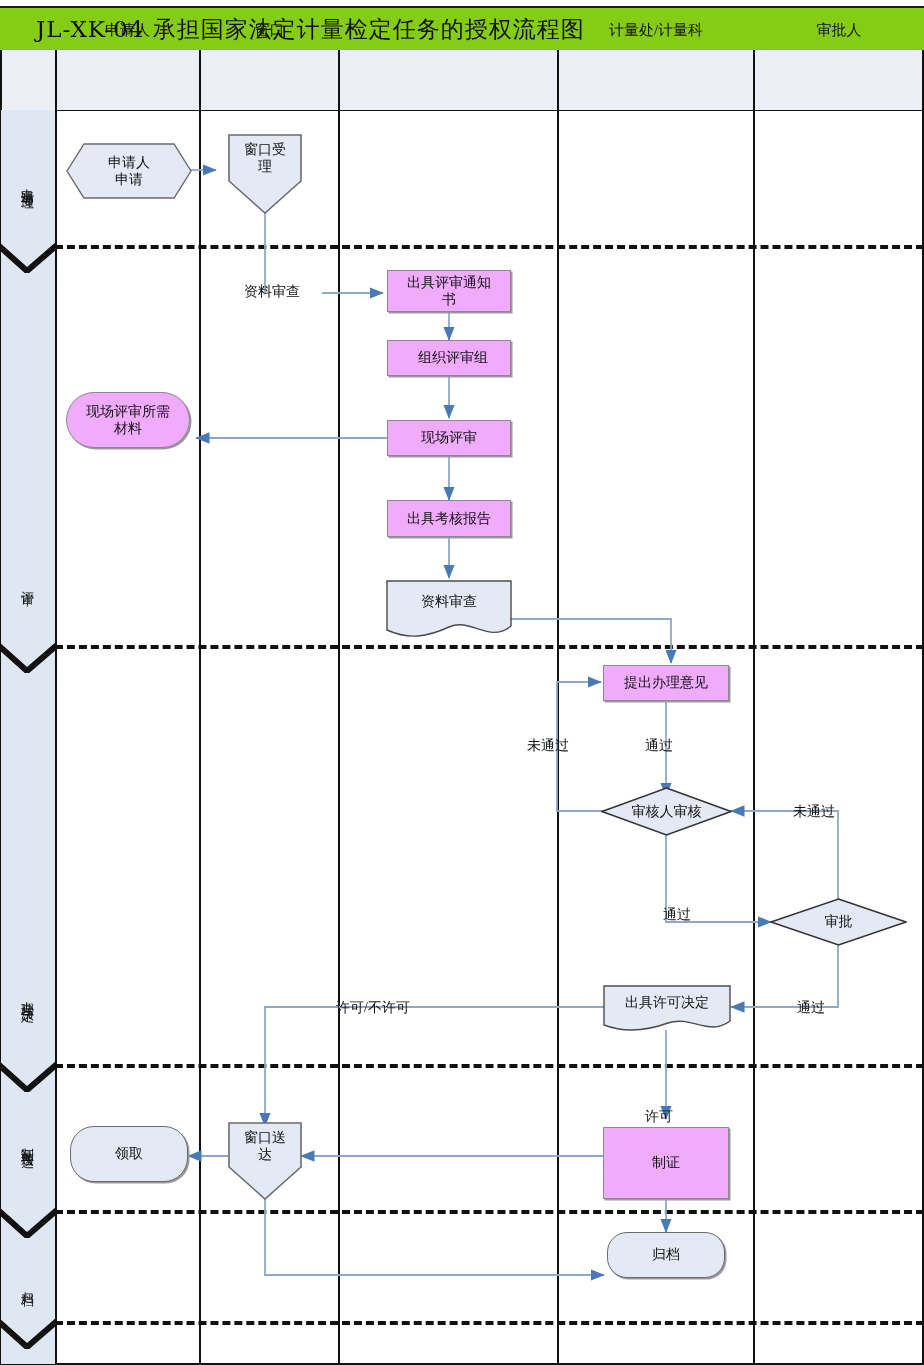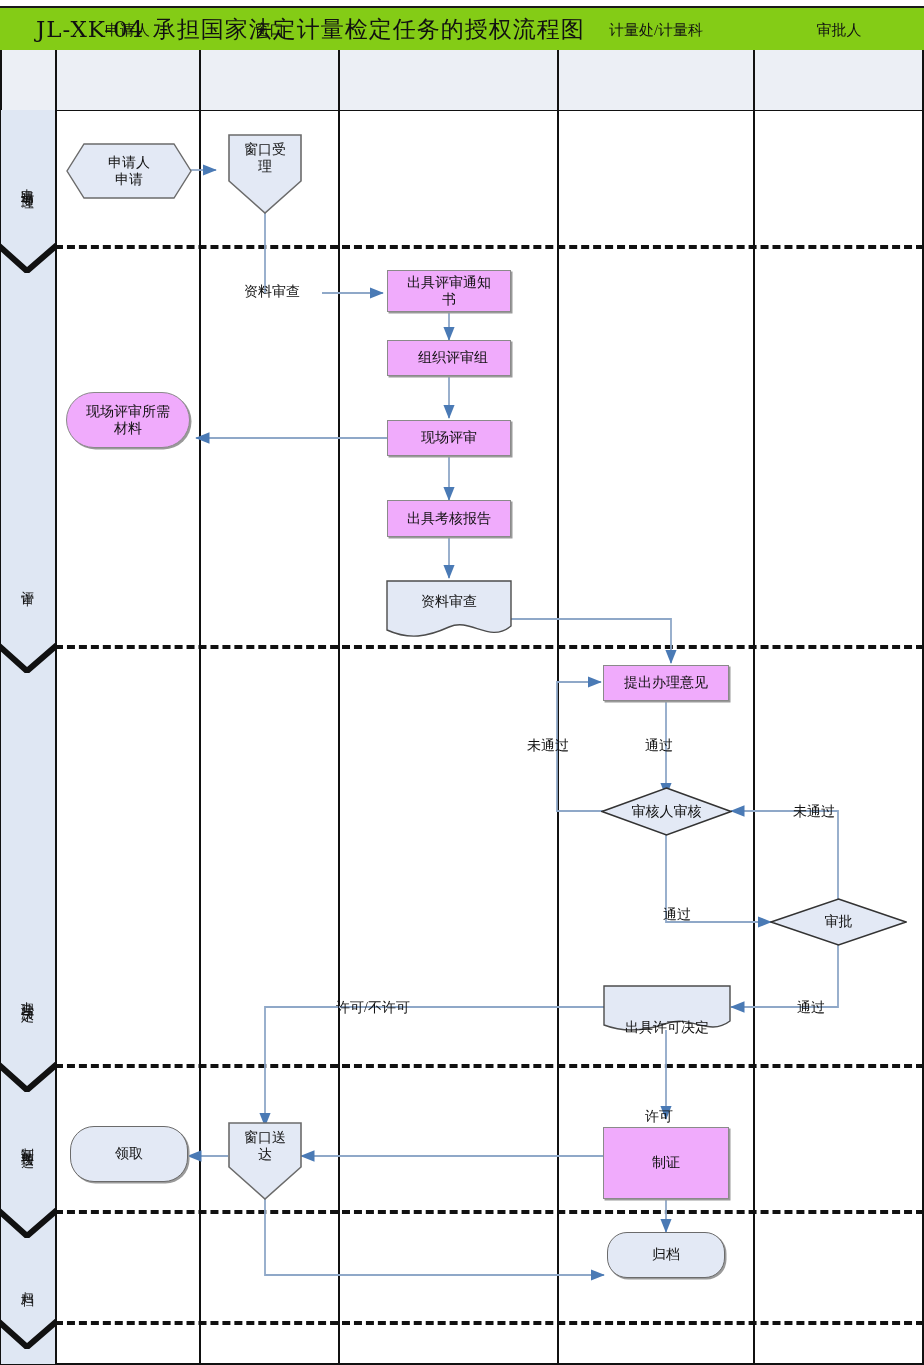--- a/index.html
+++ b/index.html
@@ -227,21 +227,21 @@
     <svg viewBox="0 0 137 48" style="width:137px;height:48px;">
       <polygon points="68.5,1 136,24 68.5,47 1,24" fill="#e3e9f5" stroke="#333" stroke-width="1.5"></polygon>
     </svg>
     <div class="lbl">审批</div>
   </div>
 
   <div class="svgnode" style="left:603px;top:985px;width:128px;height:48px;">
     <svg viewBox="0 0 128 48" style="width:128px;height:48px;">
       <path d="M1,1 L127,1 L127,36 C106,52 88,30 65,38 C43,46 22,48 1,40 Z" fill="#e3e9f5" stroke="#4c4c4c" stroke-width="1.4"></path>
     </svg>
-    <div class="lbl" style="height:36px;margin-top:25px;">出具许可决定</div>
+    <div class="lbl" style="height:36px;">出具许可决定</div>
   </div>
 
   <div class="node rect" style="left:603px;top:1120px;width:126px;height:72px;margin-top:7px;">
     <span>制证</span>
   </div>
 
   <div class="svgnode" style="left:228px;top:1122px;width:74px;height:78px;">
     <svg viewBox="0 0 74 78" style="width:74px;height:78px;">
       <polygon points="1,1 73,1 73,45 37,77 1,45" fill="#e3e9f5" stroke="#6b6b6b" stroke-width="1.6"></polygon>
     </svg>

